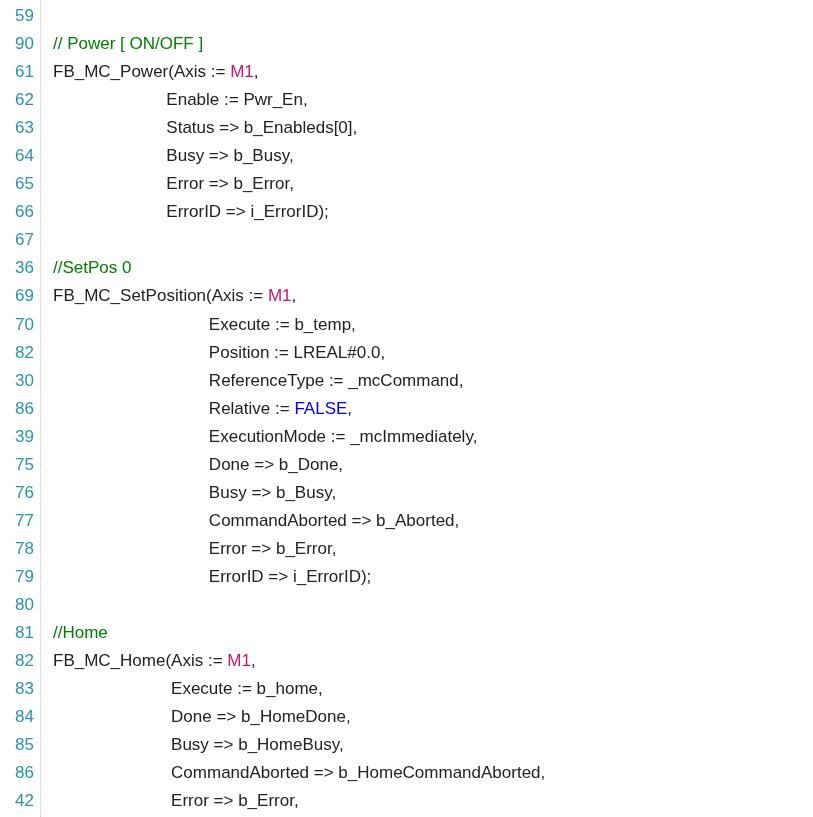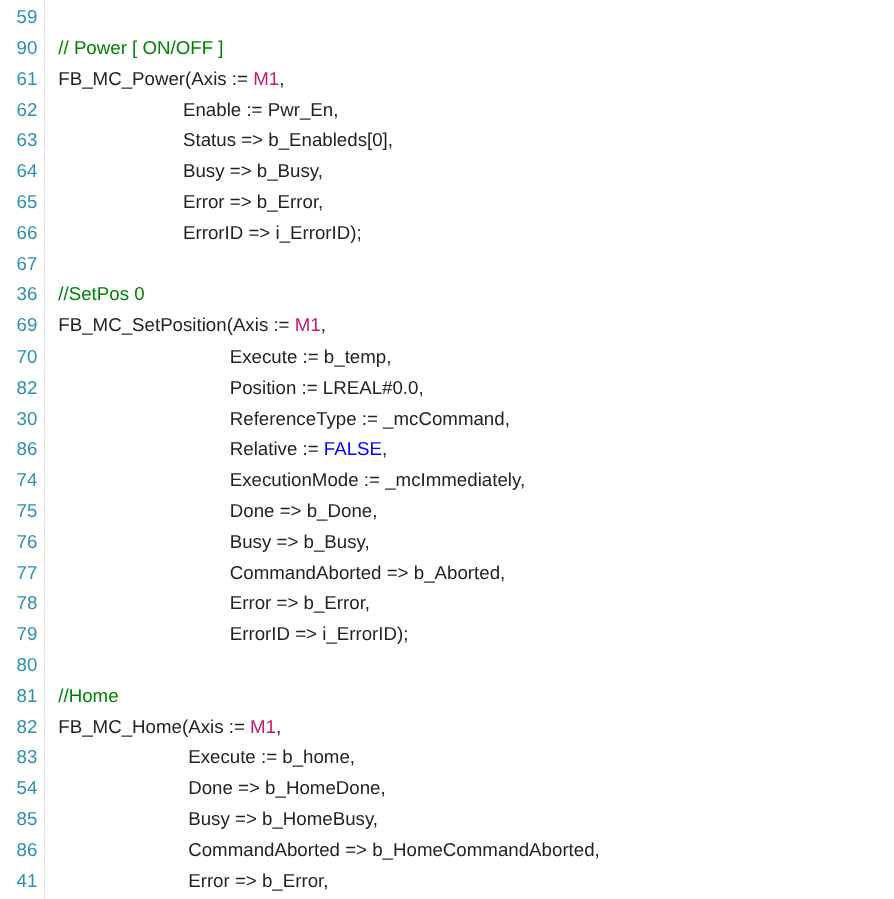--- a/index.html
+++ b/index.html
@@ -53,29 +53,29 @@
       <span class="ln">64</span>
       <span class="ln">65</span>
       <span class="ln">66</span>
       <span class="ln">67</span>
       <span class="ln">36</span>
       <span class="ln">69</span>
       <span class="ln">70</span>
       <span class="ln">82</span>
       <span class="ln">30</span>
       <span class="ln">86</span>
-      <span class="ln">74</span>
+      <span class="ln">39</span>
       <span class="ln">75</span>
       <span class="ln">76</span>
       <span class="ln">77</span>
       <span class="ln">78</span>
       <span class="ln">79</span>
       <span class="ln">80</span>
       <span class="ln">81</span>
       <span class="ln">82</span>
       <span class="ln">83</span>
-      <span class="ln">54</span>
+      <span class="ln">84</span>
       <span class="ln">85</span>
       <span class="ln">86</span>
-      <span class="ln">41</span>
+      <span class="ln">42</span>
     </div>
   <div class="code" id="code"><span class="code-line">&nbsp;</span><span class="code-line"><span class="tok-comment">// Power [ ON/OFF ]</span></span><span class="code-line"><span class="tok-plain">FB_MC_Power(Axis := </span><span class="tok-var">M1</span><span class="tok-plain">,</span></span><span class="code-line"><span class="tok-plain">                        Enable := Pwr_En,</span></span><span class="code-line"><span class="tok-plain">                        Status =&gt; b_Enableds[0],</span></span><span class="code-line"><span class="tok-plain">                        Busy =&gt; b_Busy,</span></span><span class="code-line"><span class="tok-plain">                        Error =&gt; b_Error,</span></span><span class="code-line"><span class="tok-plain">                        ErrorID =&gt; i_ErrorID);</span></span><span class="code-line">&nbsp;</span><span class="code-line"><span class="tok-comment">//SetPos 0</span></span><span class="code-line"><span class="tok-plain">FB_MC_SetPosition(Axis := </span><span class="tok-var">M1</span><span class="tok-plain">,</span></span><span class="code-line"><span class="tok-plain">                                 Execute := b_temp,</span></span><span class="code-line"><span class="tok-plain">                                 Position := LREAL#0.0,</span></span><span class="code-line"><span class="tok-plain">                                 ReferenceType := _mcCommand,</span></span><span class="code-line"><span class="tok-plain">                                 Relative := </span><span class="tok-keyword">FALSE</span><span class="tok-plain">,</span></span><span class="code-line"><span class="tok-plain">                                 ExecutionMode := _mcImmediately,</span></span><span class="code-line"><span class="tok-plain">                                 Done =&gt; b_Done,</span></span><span class="code-line"><span class="tok-plain">                                 Busy =&gt; b_Busy,</span></span><span class="code-line"><span class="tok-plain">                                 CommandAborted =&gt; b_Aborted,</span></span><span class="code-line"><span class="tok-plain">                                 Error =&gt; b_Error,</span></span><span class="code-line"><span class="tok-plain">                                 ErrorID =&gt; i_ErrorID);</span></span><span class="code-line">&nbsp;</span><span class="code-line"><span class="tok-comment">//Home</span></span><span class="code-line"><span class="tok-plain">FB_MC_Home(Axis := </span><span class="tok-var">M1</span><span class="tok-plain">,</span></span><span class="code-line"><span class="tok-plain">                         Execute := b_home,</span></span><span class="code-line"><span class="tok-plain">                         Done =&gt; b_HomeDone,</span></span><span class="code-line"><span class="tok-plain">                         Busy =&gt; b_HomeBusy,</span></span><span class="code-line"><span class="tok-plain">                         CommandAborted =&gt; b_HomeCommandAborted,</span></span><span class="code-line"><span class="tok-plain">                         Error =&gt; b_Error,</span></span></div>
 </div>
 
 </body></html>

